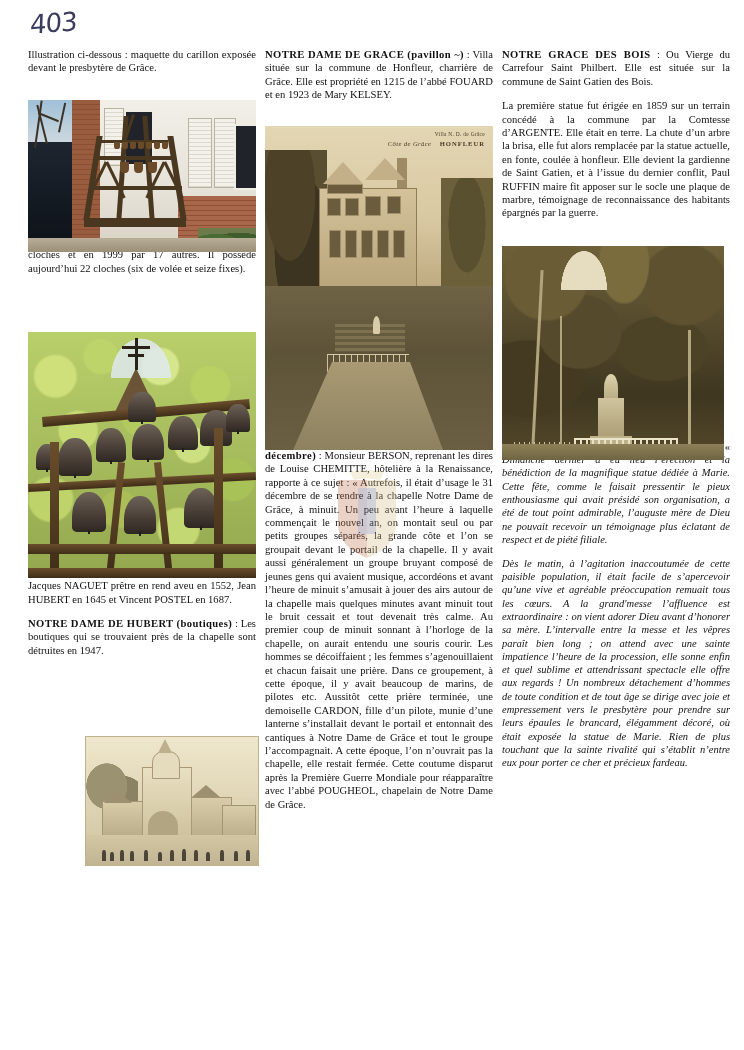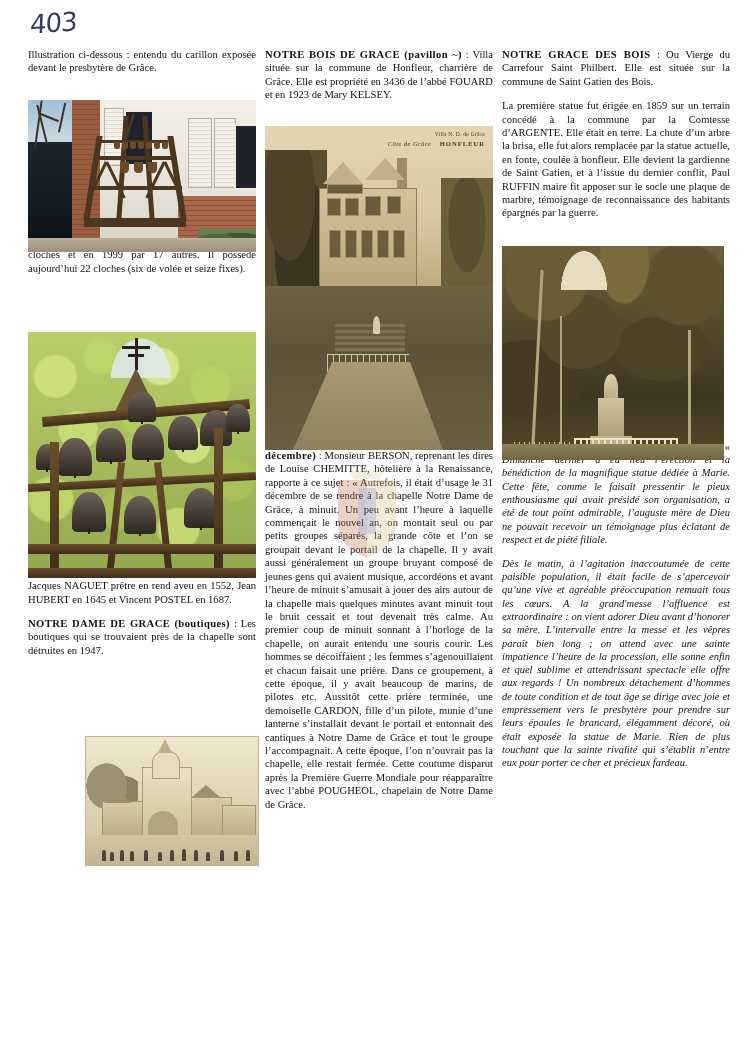--- a/index.html
+++ b/index.html
@@ -339,36 +339,36 @@
 </style>
 </head>
 <body>
 
 <div class="page">
 
   <div class="page-number">403</div>
 
   <div class="col col-left">
 
-    <p class="body">Illustration ci-dessous : entendu du carillon exposée devant le presbytère de Grâce.</p>
+    <p class="body">Illustration ci-dessous : maquette du carillon exposée devant le presbytère de Grâce.</p>
 
     <div style="height:160px"></div>
 
     <p class="body tight">Le carillon est complété en 1996 par deux autres cloches et en 1999 par 17 autres. Il possède aujourd’hui 22 cloches (six de volée et seize fixes).</p>
 
     <div style="height:264px"></div>
 
     <p class="body tight"><span class="hd">NOTRE DAME DE GRACE (Les 100 acres de~)</span><span> : Pièce de terre située sur la paroisse d’Equemauville, relevant du Domaine d’Auge. Jacques NAGUET prêtre en rend aveu en 1552, Jean HUBERT en 1645 et Vincent POSTEL en 1687.</span></p>
 
-    <p class="body"><span class="hd">NOTRE DAME DE GRACE (boutiques)</span><span> : Les boutiques qui se trouvaient près de la chapelle sont détruites en 1947.</span></p>
+    <p class="body"><span class="hd">NOTRE DAME DE HUBERT (boutiques)</span><span> : Les boutiques qui se trouvaient près de la chapelle sont détruites en 1947.</span></p>
   </div>
 
   <div class="col col-mid">
 
-    <p class="body"><span class="hd">NOTRE BOIS DE GRACE (pavillon ~)</span><span> : Villa située sur la commune de Honfleur, charrière de Grâce. Elle est propriété en 3436 de l’abbé FOUARD et en 1923 de Mary KELSEY.</span></p>
+    <p class="body"><span class="hd">NOTRE DAME DE GRACE (pavillon ~)</span><span> : Villa située sur la commune de Honfleur, charrière de Grâce. Elle est propriété en 1215 de l’abbé FOUARD et en 1923 de Mary KELSEY.</span></p>
 
     <div style="height:334px"></div>
 
     <p class="body tight"><span class="hd">NOTRE DAME DE GRACE (procession du 31 décembre)</span><span> : Monsieur BERSON, reprenant les dires de Louise CHEMITTE, hôtelière à la Renaissance, rapporte à ce sujet : « Autrefois, il était d’usage le 31 décembre de se rendre à la chapelle Notre Dame de Grâce, à minuit. Un peu avant l’heure à laquelle commençait le nouvel an, on montait seul ou par petits groupes séparés, la grande côte et l’on se groupait devant le portail de la chapelle. Il y avait aussi généralement un groupe bruyant composé de jeunes gens qui avaient musique, accordéons et avant l’heure de minuit s’amusait à jouer des airs autour de la chapelle mais quelques minutes avant minuit tout le bruit cessait et tout devenait très calme. Au premier coup de minuit sonnant à l’horloge de la chapelle, on aurait entendu une souris courir. Les hommes se décoiffaient ; les femmes s’agenouillaient et chacun faisait une prière. Dans ce groupement, à cette époque, il y avait beaucoup de marins, de pilotes etc. Aussitôt cette prière terminée, une demoiselle CARDON, fille d’un pilote, munie d’une lanterne s’installait devant le portail et entonnait des cantiques à Notre Dame de Grâce et tout le groupe l’accompagnait. A cette époque, l’on n’ouvrait pas la chapelle, elle restait fermée. Cette coutume disparut après la Première Guerre Mondiale pour réapparaître avec l’abbé POUGHEOL, chapelain de Notre Dame de Grâce.</span></p>
   </div>
 
   <div class="col col-right">
 
     <p class="body"><span class="hd">NOTRE GRACE DES BOIS</span><span> : Ou Vierge du Carrefour Saint Philbert. Elle est située sur la commune de Saint Gatien des Bois.</span></p>
 

